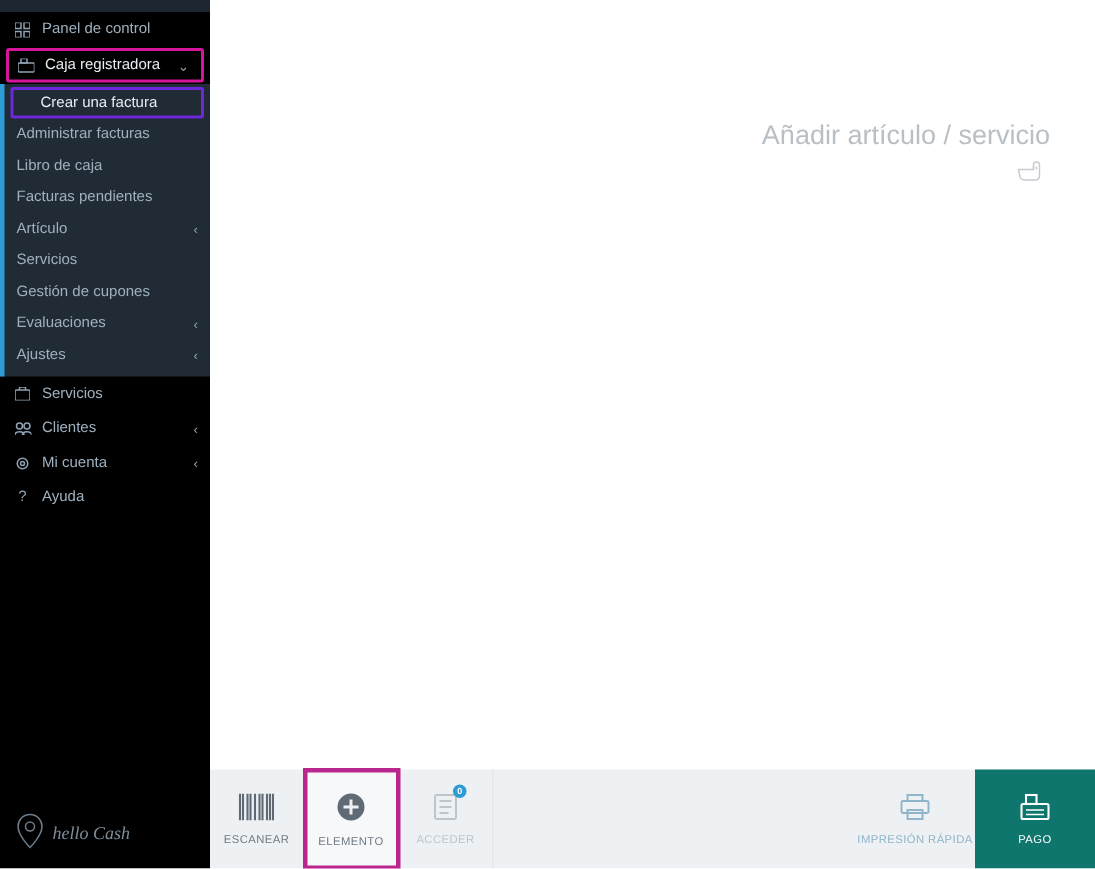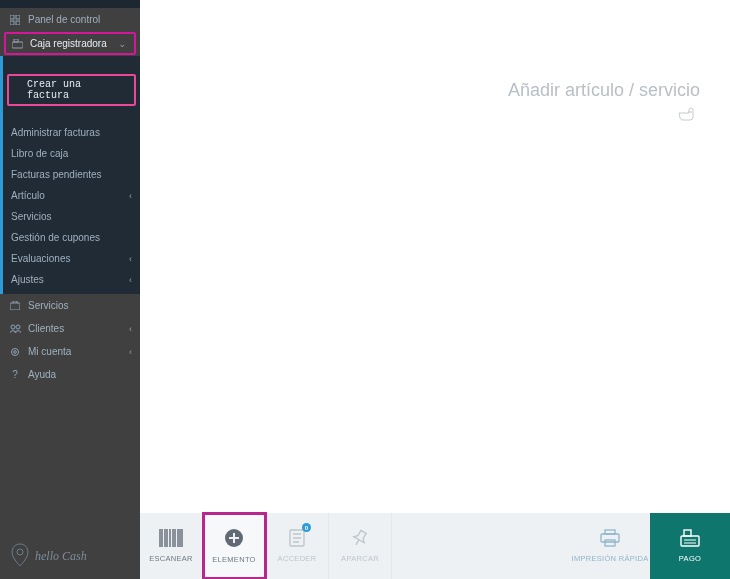--- a/index.html
+++ b/index.html
@@ -6,21 +6,21 @@
     body {
       font-family: -apple-system, BlinkMacSystemFont, "Segoe UI", Arial, sans-serif;
       width: 730px; height: 579px;
       display: flex;
       overflow: hidden;
       background: #fff;
     }
     
     .sidebar {
       width: 140px;
-      background: #404040;
+      background: #000000;
       color: #9fb0bf;
       display: flex;
       flex-direction: column;
       font-size: 10px;
     }
     .sidebar-top {
       height: 8px;
       background: #1d2731;
     }
     .sidebar .nav-item {
@@ -63,26 +63,25 @@
       position: relative;
       color: #9fb0bf;
     }
     .sub-item .chev {
       position: absolute;
       right: 8px;
       font-size: 9px;
       color: #8fa2b3;
     }
     .sub-item.highlighted {
-      border: 2px solid #ec4899;
+      border: 2px solid #6d28d9;
       border-radius: 2px;
-      margin: 16px 4px;
+      margin: 0 4px;
       padding: 3px 6px 3px 18px;
       color: #e6edf3;
-      font-family: Liberation Mono, monospace;
     }
     .sidebar .nav-item.active-group {
       color: #e6edf3;
     }
     .sidebar-spacer { flex: 1; }
     .logo-area {
       display: flex;
       align-items: center;
       padding: 10px;
       color: #6e7d8a;
@@ -346,28 +345,20 @@
       <span class="badge">0</span>
       <span class="bb-icon">
         <svg width="16" height="18" viewBox="0 0 16 18">
             <rect x="1" y="1" width="14" height="16" rx="1" fill="none" stroke="currentColor" stroke-width="1.3"></rect>
             <path d="M4 5 H12 M4 9 H12 M4 13 H10" stroke="currentColor" stroke-width="1.3"></path>
           </svg>
       </span>
       <span class="bb-label">ACCEDER</span>
     </div>
 
-    <div class="bb-item muted">
-      <span class="bb-icon">
-        <svg width="18" height="18" viewBox="0 0 18 18">
-            <path d="M6 2 L12 2 L12 8 L15 11 L3 11 L6 8 Z M9 11 V17" fill="none" stroke="currentColor" stroke-width="1.3" transform="rotate(30 9 9)"></path>
-          </svg>
-      </span>
-      <span class="bb-label">APARCAR</span>
-    </div>
 
     <div class="bb-spacer"></div>
 
     <div class="bb-right">
       <div class="bb-item secondary">
         <span class="bb-icon">
           <svg width="20" height="18" viewBox="0 0 20 18">
               <rect x="1" y="5" width="18" height="8" rx="1" fill="none" stroke="currentColor" stroke-width="1.3"></rect>
               <rect x="5" y="1" width="10" height="4" fill="none" stroke="currentColor" stroke-width="1.3"></rect>
               <rect x="5" y="11" width="10" height="6" fill="none" stroke="currentColor" stroke-width="1.3"></rect>

